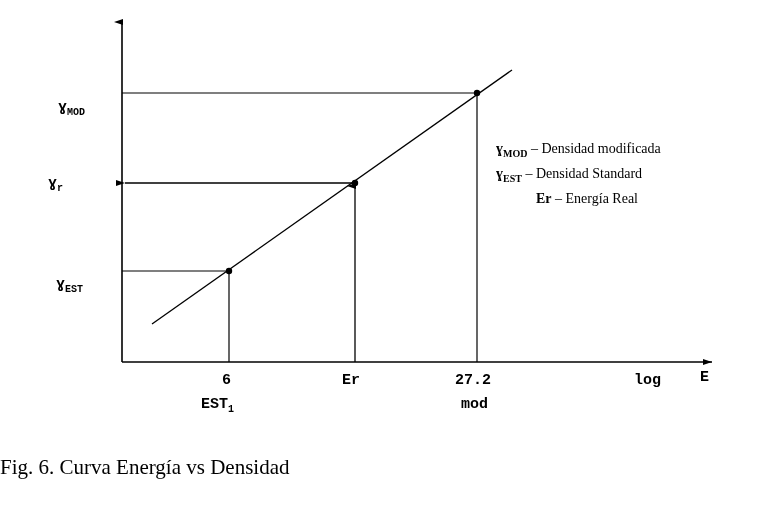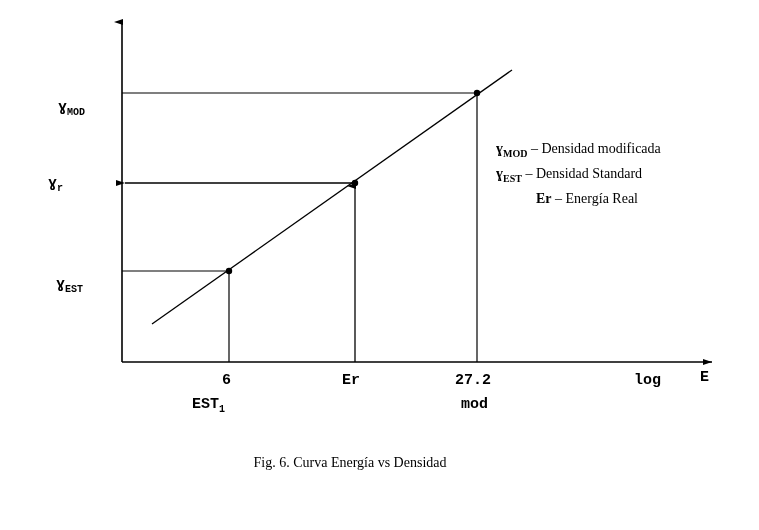--- a/index.html
+++ b/index.html
@@ -68,22 +68,21 @@
   .legend-row .sub {
     font-size: 10px;
     vertical-align: sub;
     font-weight: bold;
   }
   .caption {
     position: absolute;
     left: 0;
     top: 455px;
     width: 700px;
-    text-align: center;
-    font-size: 14px;
+    font-size: 21px;
     font-family: "Liberation Serif", serif;
   }
   .subscript-small {
     font-size: 10px;
     vertical-align: sub;
   }
 </style>
 </head>
 <body>
 
@@ -130,21 +129,21 @@
     <span>ɣ</span><span class="sub">MOD</span>
   </div>
   <div class="lbl y-label" style="left:48px; top:176px;">
     <span>ɣ</span><span class="sub">r</span>
   </div>
   <div class="lbl y-label" style="left:56px; top:277px;">
     <span>ɣ</span><span class="sub">EST</span>
   </div>
 
   <div class="lbl axis-tick-label" style="left:222px; top:373px;">6</div>
-  <div class="lbl axis-sub-label" style="left:192px; top:397px;">
+  <div class="lbl axis-sub-label" style="left:201px; top:397px;">
     <span>EST</span><span class="subscript-small">1</span>
   </div>
 
   <div class="lbl axis-tick-label" style="left:342px; top:373px;">Er</div>
 
   <div class="lbl axis-tick-label" style="left:455px; top:373px;text-align:center;">27.2</div>
   <div class="lbl axis-sub-label" style="left:461px; top:397px;">mod</div>
 
   <div class="lbl axis-name" style="left:622px; top:373px;margin-left:12px;">log</div>
   <div class="lbl axis-name" style="left:700px; top:370px;">E</div>

